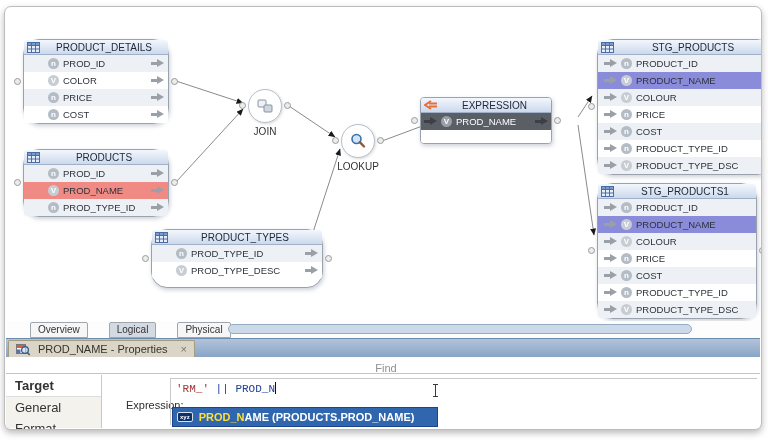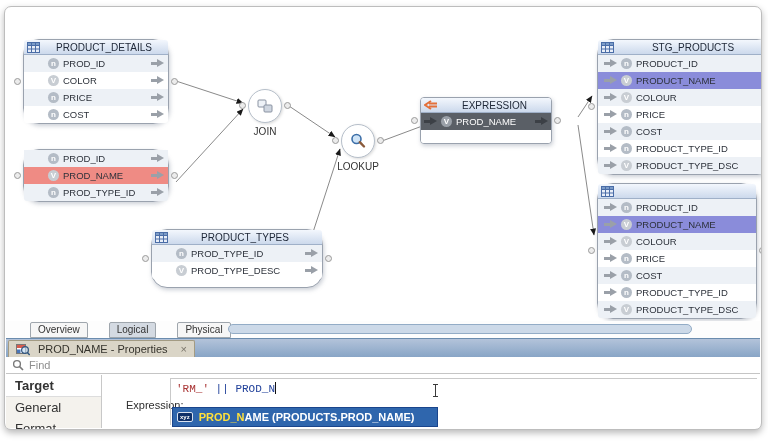--- a/index.html
+++ b/index.html
@@ -71,21 +71,21 @@
 
   .bluebar { position: absolute; left: 1px; right: 1px; top: 331px; height: 19px;
              background: linear-gradient(#b3c3da, #88a5c6); border-top: 1px solid #6b8cae;
              display: flex; align-items: flex-end; }
   .ptab { height: 17px; margin-left: 2px; background: #dad5c7; border: 1px solid #a39b83; border-bottom: none;
           border-radius: 2px 2px 0 0; display: flex; align-items: center; gap: 8px; padding: 0 7px;
           font-size: 11px; color: #35332c; }
   .pclose { color: #7a756a; font-size: 11px; margin-left: 5px; }
 
   .findbar { position: absolute; left: 1px; right: 1px; top: 350px; height: 17px; background: #fff;
-             border-bottom: 1px solid #c5c5c5; display: flex; align-items: center; gap: 5px; padding-left: 6px; }
+             border-bottom: 1px solid #c5c5c5; display: flex; align-items: center; gap: 5px; padding-left: 6px; flex-direction: column; }
   .findtext { font-size: 11px; color: #8f8f8f; }
 
   .pcontent { position: absolute; left: 1px; right: 1px; top: 368px; bottom: 1px; background: #fff; }
   .pnav { position: absolute; left: 0; top: 0; bottom: 0; width: 96px;
           border-right: 1px solid #c8c8c8; background: #f4f2ed; }
   .pnav-item { font-size: 13px; color: #333; padding: 3px 9px; }
   .pnav-item.active { font-weight: bold; background: #fff; border-bottom: 1px solid #ddd; }
   .expr-label { position: absolute; left: 120px; top: 24px; font-size: 11px; color: #2e2e2e; }
   .expr-field { position: absolute; left: 164px; top: 3px; right: 3px; bottom: 3px;
                 border-left: 1px solid #c9c9c9; border-top: 1px solid #c9c9c9;
@@ -159,20 +159,30 @@
           <span class="col-name">COST</span>
           <span class="flex"></span>
           <span class="harrow"></span>
         </div>
       </div>
     <span class="dot dot-l"></span>
     <span class="dot dot-r"></span>
   </div>
 
   <div class="tbl side-right" style="left:18px;top:142px;width:146px">
+    <div class="tbl-header">
+      <svg width="13" height="11">
+          <rect x="0.5" y="0.5" width="12" height="10" fill="#e8eef8" stroke="#4a6da7"></rect>
+          <rect x="0.5" y="0.5" width="12" height="3" fill="#7c9cc8" stroke="#4a6da7"></rect>
+          <line x1="4.5" y1="0" x2="4.5" y2="11" stroke="#4a6da7"></line>
+          <line x1="8.5" y1="0" x2="8.5" y2="11" stroke="#4a6da7"></line>
+          <line x1="0" y1="7" x2="13" y2="7" stroke="#4a6da7"></line>
+        </svg>
+      <span class="tbl-title">PRODUCTS</span>
+    </div>
     <div class="tbl-body">
         <div class="tbl-row odd">
           <span class="type-icon ">n</span>
           <span class="col-name">PROD_ID</span>
           <span class="flex"></span>
           <span class="harrow"></span>
         </div>
         <div class="tbl-row even sel-source">
           <span class="type-icon vtype">V</span>
           <span class="col-name">PROD_NAME</span>
@@ -273,20 +283,21 @@
 
   <div class="tbl side-left" style="left:592px;top:176px;width:160px">
     <div class="tbl-header">
       <svg width="13" height="11">
           <rect x="0.5" y="0.5" width="12" height="10" fill="#e8eef8" stroke="#4a6da7"></rect>
           <rect x="0.5" y="0.5" width="12" height="3" fill="#7c9cc8" stroke="#4a6da7"></rect>
           <line x1="4.5" y1="0" x2="4.5" y2="11" stroke="#4a6da7"></line>
           <line x1="8.5" y1="0" x2="8.5" y2="11" stroke="#4a6da7"></line>
           <line x1="0" y1="7" x2="13" y2="7" stroke="#4a6da7"></line>
         </svg>
+      <span class="tbl-title">STG_PRODUCTS1</span>
     </div>
     <div class="tbl-body">
         <div class="tbl-row odd">
           <span class="harrow"></span>
           <span class="type-icon ">n</span>
           <span class="col-name">PRODUCT_ID</span>
         </div>
         <div class="tbl-row even sel-target">
           <span class="harrow"></span>
           <span class="type-icon vtype">V</span>

